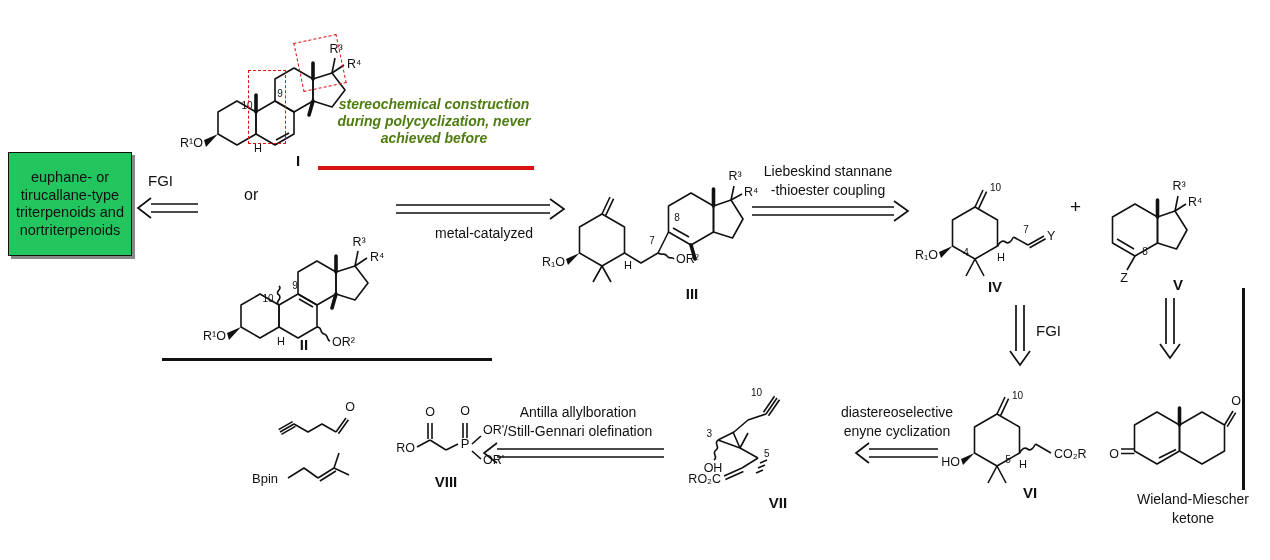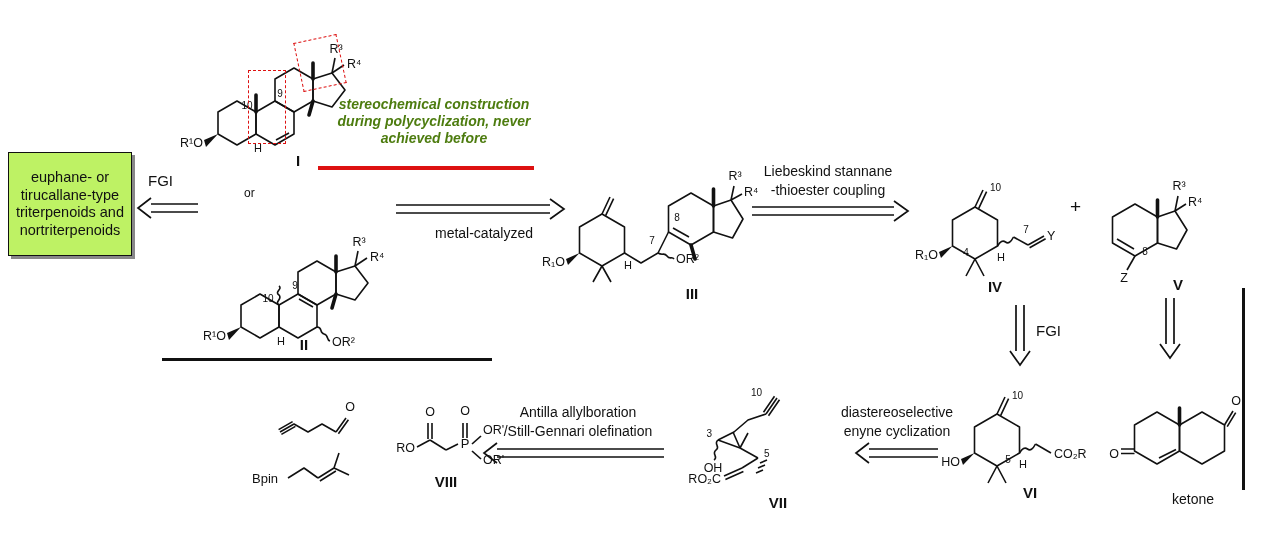--- a/index.html
+++ b/index.html
@@ -12,42 +12,42 @@
   svg text.num { font-size:10px; }
   svg text.small { font-size:11px; }
   svg text.rn { font-size:15px; font-weight:700; }
   .bond { stroke:#111; stroke-width:1.6; fill:none; stroke-linejoin:round; }
   .boldb { stroke:#111; stroke-width:3.6; fill:none; stroke-linecap:round; }
   .wedge { fill:#111; stroke:none; }
   .arrowp { stroke:#111; stroke-width:1.7; fill:none; stroke-linejoin:miter; }
   .lbl { font-size:14px; line-height:19px; text-align:center; white-space:nowrap; }
   .lbl div { white-space:nowrap; }
   .fgi { font-size:15px; }
-  .targetbox { border:1.5px solid #111; box-shadow:3px 3px 0 #888; background:#bef264;
+  .targetbox { border:1.5px solid #111; box-shadow:3px 3px 0 #888; background:#22c55e;
                display:flex; align-items:center; justify-content:center; text-align:center;
                font-size:14.5px; line-height:17.5px; padding:3px; }
   .red-ann { color:#4d7c0f; font-style:italic; font-weight:600; font-size:14px;
              line-height:17px; text-align:center; }
   .red-ann div { white-space:nowrap; }
   .dashrect { border:1.7px dashed #dd1111; }
   .redbar { background:#dd1111; }
   .blackbar { background:#111; }
   .plus { font-size:19px; }
 </style>
 </head>
 <body>
 
 <div class="abs targetbox" style="left:8px; top:152px; width:124px; height:104px;">euphane- or tirucallane-type triterpenoids and nortriterpenoids</div>
 
 <div class="abs fgi" style="left:148px; top:172px;">FGI</div>
 <svg class="abs" style="left:136px; top:196px;" width="64" height="24">
   <path class="arrowp" d="M62,8 H15 M62,16 H15 M15,2 L2,12 L15,22"></path>
 </svg>
 
-<div class="abs" style="left:244px; top:186px; font-size:12px;">or</div>
+<div class="abs" style="left:244px; top:186px; font-size:16px;">or</div>
 
 <svg class="abs" style="left:195px; top:5px;" width="165" height="172">
   <g>
     <polygon class="bond" points="42,96 61,107 61,129 42,140 23,129 23,107"></polygon>
     <polygon class="bond" points="61,107 80,96 99,107 99,129 80,140 61,129"></polygon>
     <polygon class="bond" points="99,63 118,74 118,96 99,107 80,96 80,74"></polygon>
     <polygon class="bond" points="118,74 137,68 150,85 137,102 118,96"></polygon>
     <path class="bond" d="M81,135 L94,128"></path>
     <path class="boldb" d="M61,107 V90"></path>
     <path class="boldb" d="M118,74 V58"></path>
@@ -287,14 +287,15 @@
     <polygon class="bond" points="90,34 112.5,47 112.5,73 90,86 67.5,73 67.5,47"></polygon>
     <path class="boldb" d="M67.5,47 V30"></path>
     <path class="bond" d="M22.5,71 L9,71 M22.5,75.5 L9,75.5"></path>
     <path class="bond" d="M47,80 L64,71.5"></path>
     <path class="bond" d="M112.5,47 L121,33 M115.2,48.7 L123.7,34.7"></path>
   </g>
   <text text-anchor="end" x="7" y="80">O</text>
   <text text-anchor="middle" x="124" y="27">O</text>
 </svg>
 <div class="abs lbl" style="left:1118px; top:490px; width:150px;">
+  <div>Wieland-Miescher</div>
   <div>ketone</div>
 </div>
 
 </body></html>

